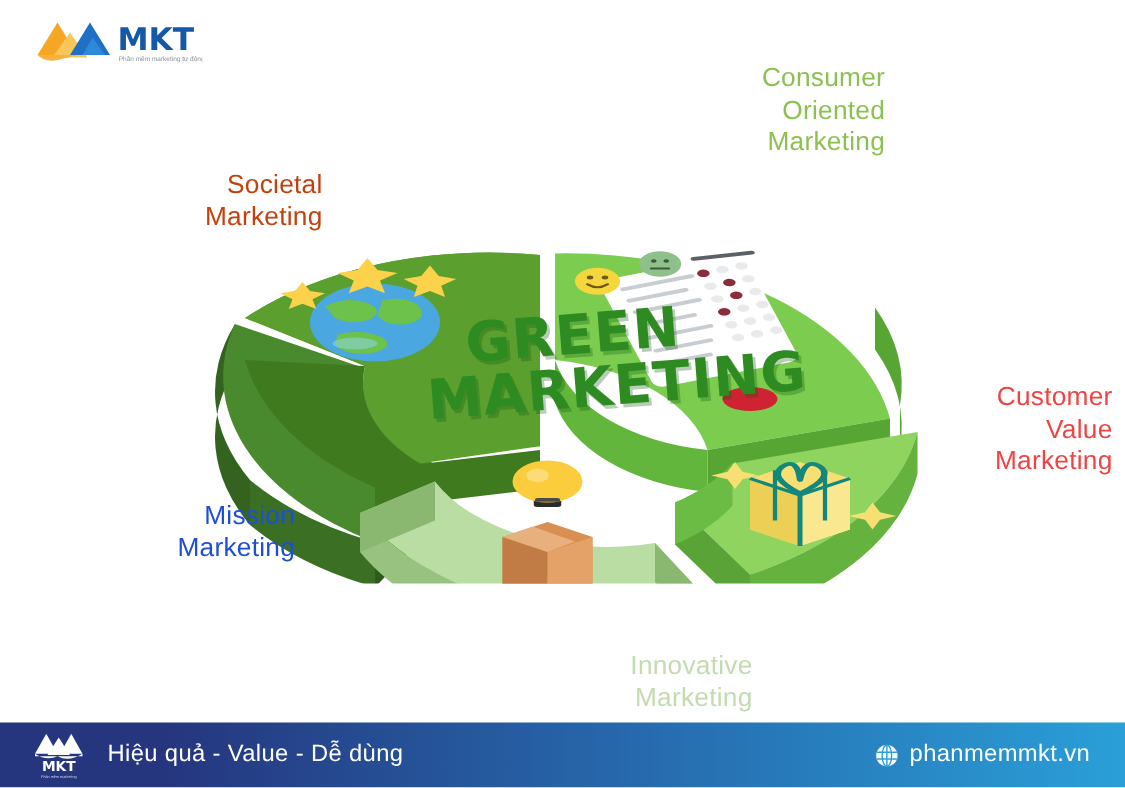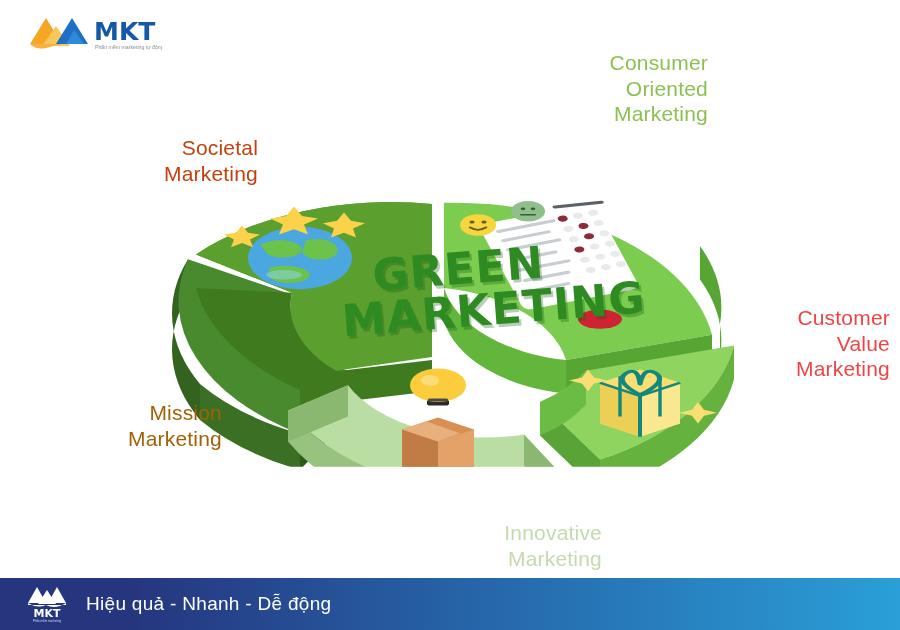--- a/index.html
+++ b/index.html
@@ -58,22 +58,22 @@
   }
   .label-customer {
     left: 730px; top: 305px; width: 160px;
     color: #ef4444;
   }
   .label-innovative {
     left: 432px; top: 520px; width: 170px;
     color: #c3dbae;
   }
   .label-mission {
-    left: 62px; top: 400px; width: 160px;
-    color: #a16207;
+    left: 76px; top: 400px; width: 160px;
+    color: #1d4ed8;
   }
 
   
   .center-title {
     position: absolute;
     left: 340px;
     top: 248px;
     width: 240px;
     text-align: center;
     transform: rotate(-4.5deg);
@@ -357,14 +357,22 @@
 
 <div class="footer-bar">
   <svg class="footer-logo" viewBox="0 0 46 38">
     <path d="M4 18 L13 2 L22 18 Z" fill="#ffffff"></path>
     <path d="M14 19 L23 5 L32 19 Z" fill="#ffffff"></path>
     <path d="M24 18 L33 2 L42 18 Z" fill="#ffffff"></path>
     <path d="M4 18 q9 6 18 2 q9 5 20 -2 L42 20 L4 20 Z" fill="#ffffff"></path>
     <text x="23" y="32" text-anchor="middle" font-family="DejaVu Sans, sans-serif" font-size="11" font-weight="bold" fill="#ffffff">MKT</text>
     <text x="23" y="37" text-anchor="middle" font-family="Liberation Sans, sans-serif" font-size="3" fill="#cfd8ea">Phần mềm marketing</text>
   </svg>
-  <div class="footer-slogan">Hiệu quả - Nhanh  - Dễ động</div>
+  <div class="footer-slogan">Hiệu quả - Value  - Dễ dùng</div>
+  <div class="footer-site">
+    <svg class="globe-icon" viewBox="0 0 20 20">
+      <circle cx="10" cy="10" r="9" fill="#ffffff"></circle>
+      <ellipse cx="10" cy="10" rx="4" ry="9" fill="none" stroke="#2a9fd8" stroke-width="1.2"></ellipse>
+      <path d="M1.6 7.2 h16.8 M1.6 12.8 h16.8 M10 1 v18" stroke="#2a9fd8" stroke-width="1.2"></path>
+    </svg>
+    <span class="footer-site-text">phanmemmkt.vn</span>
+  </div>
 </div>
 
 </body></html>

